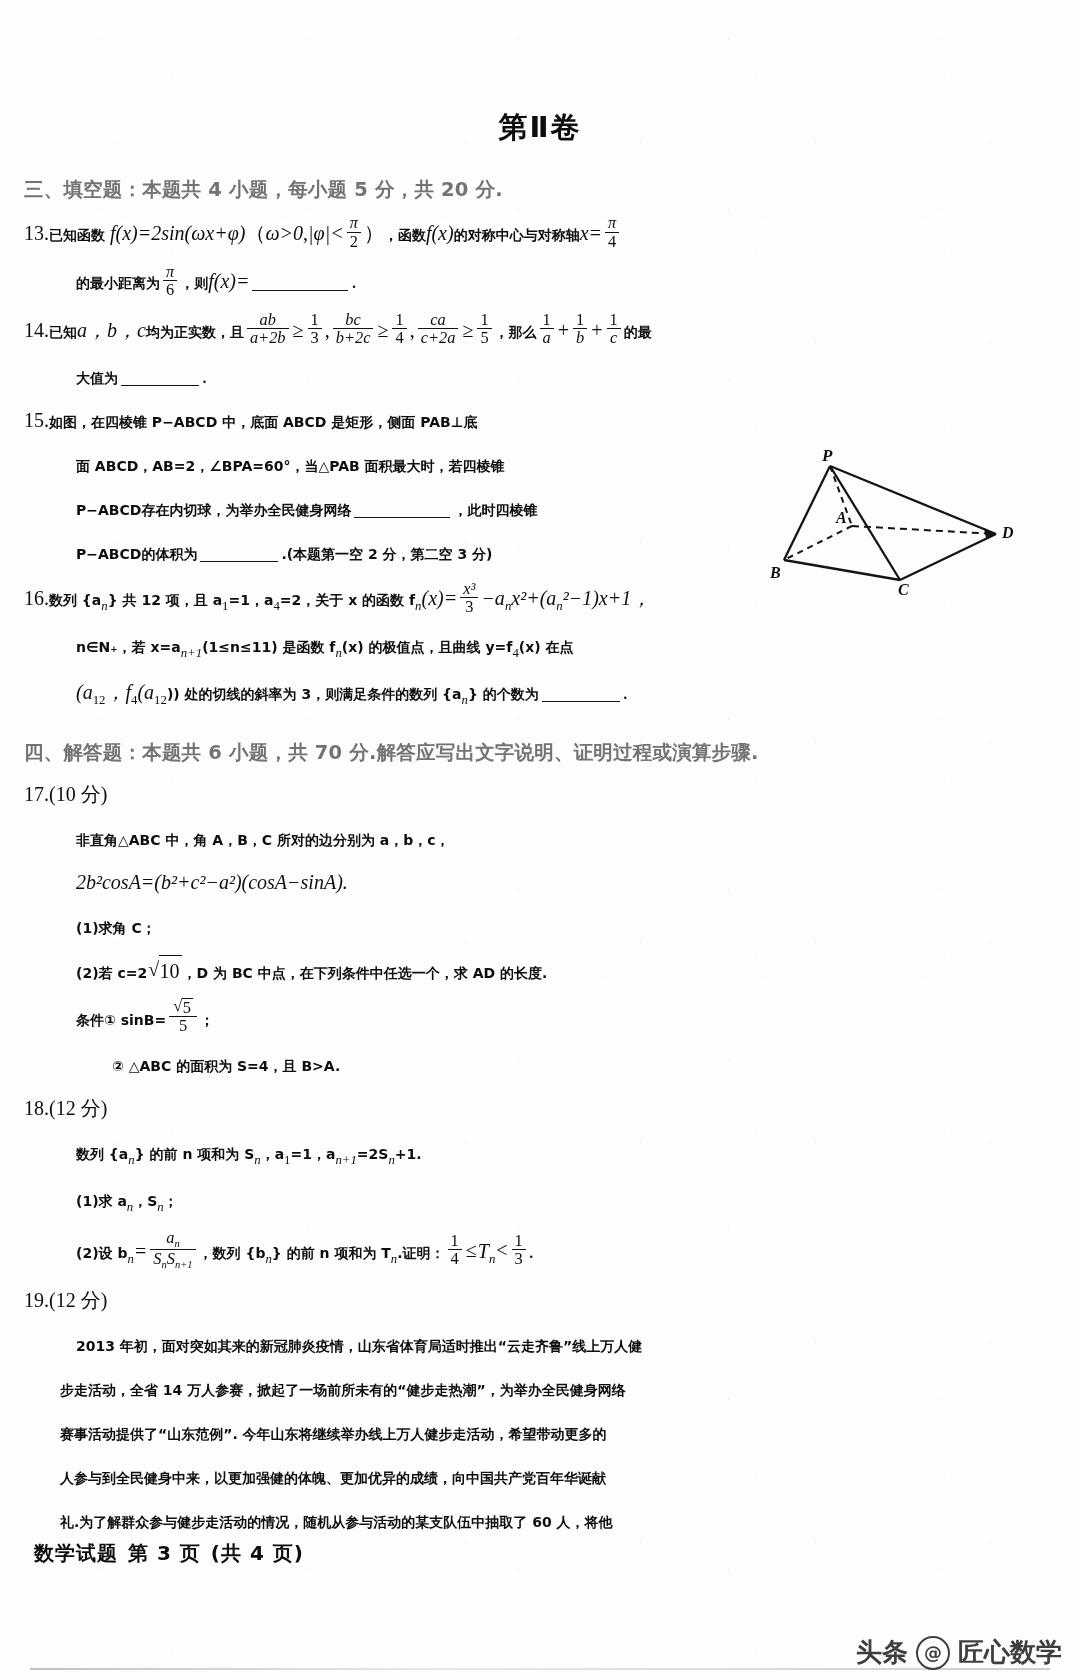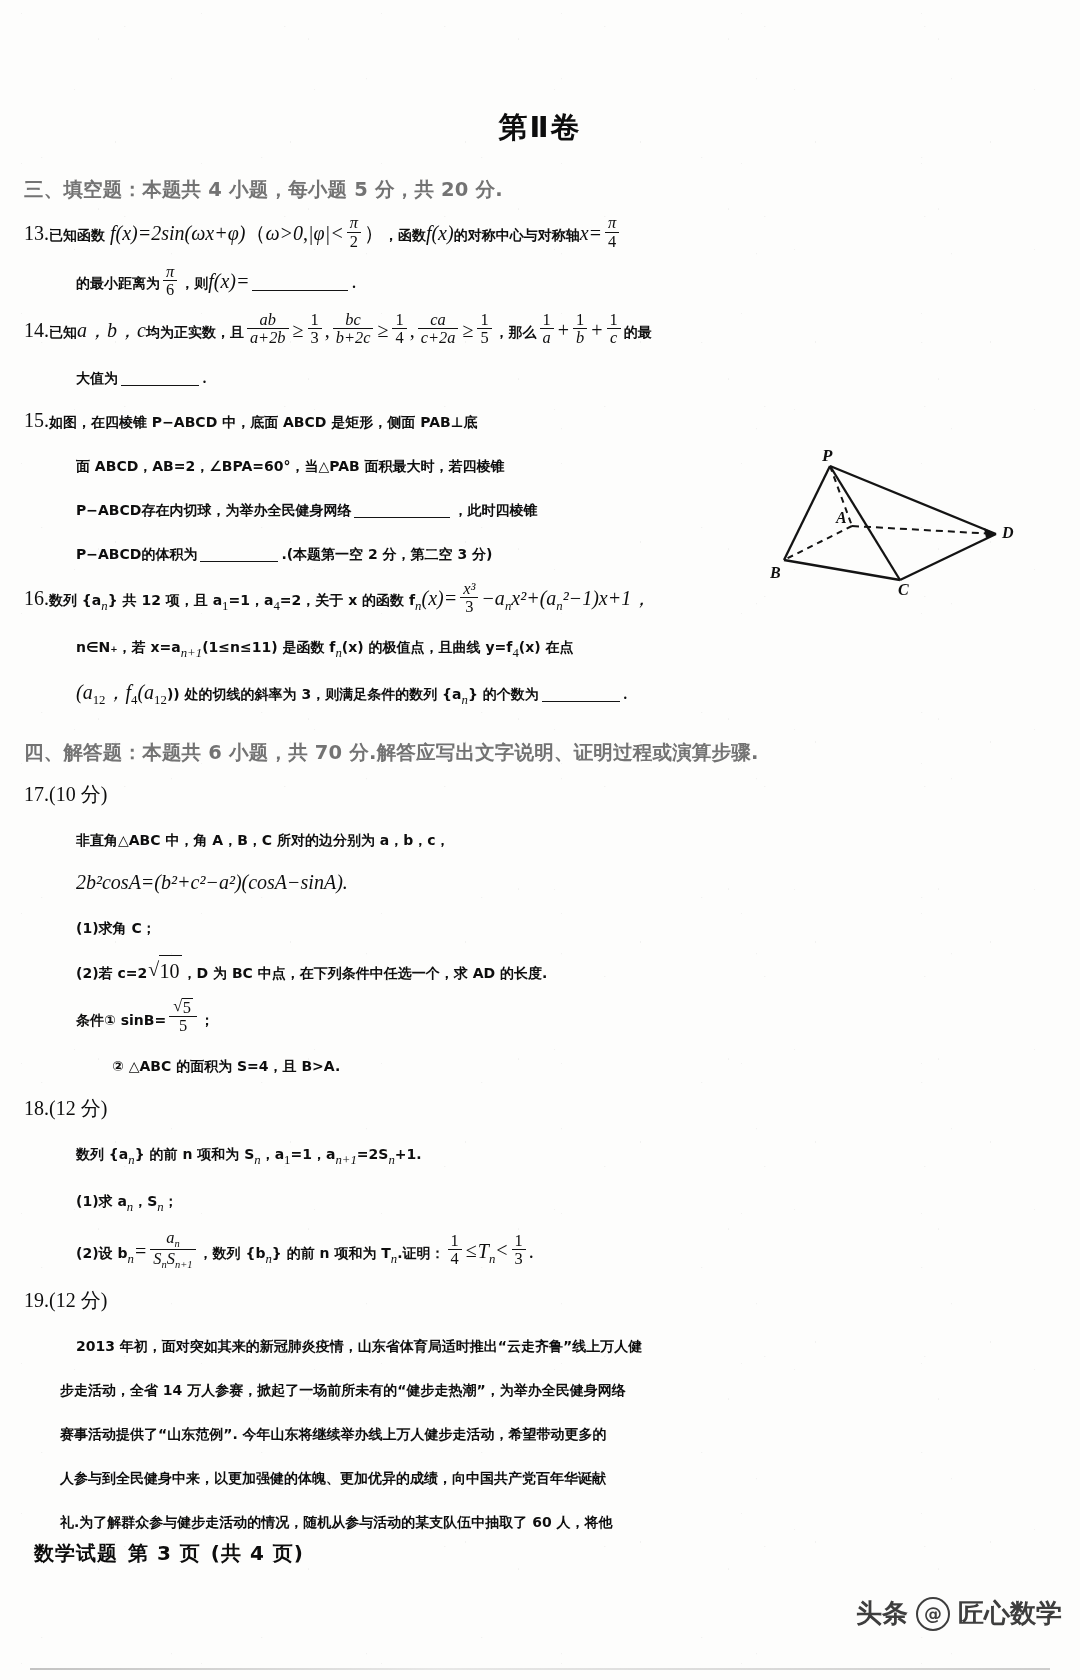--- a/index.html
+++ b/index.html
@@ -145,21 +145,21 @@
     font-size: 20px;
     letter-spacing: 1px;
     color: #0d0d0d;
     margin-left: 34px;
   }
   .footer .pg { margin: 0 10px; }
 
   .watermark {
     position: absolute;
     right: 18px;
-    top: 1596px;
+    top: 1635px;
     display: flex;
     align-items: center;
     gap: 8px;
     font-family: "DejaVu Sans", sans-serif;
     font-weight: bold;
     font-size: 26px;
     color: #2a2a2a;
     opacity: 0.9;
   }
   .wm-badge {

